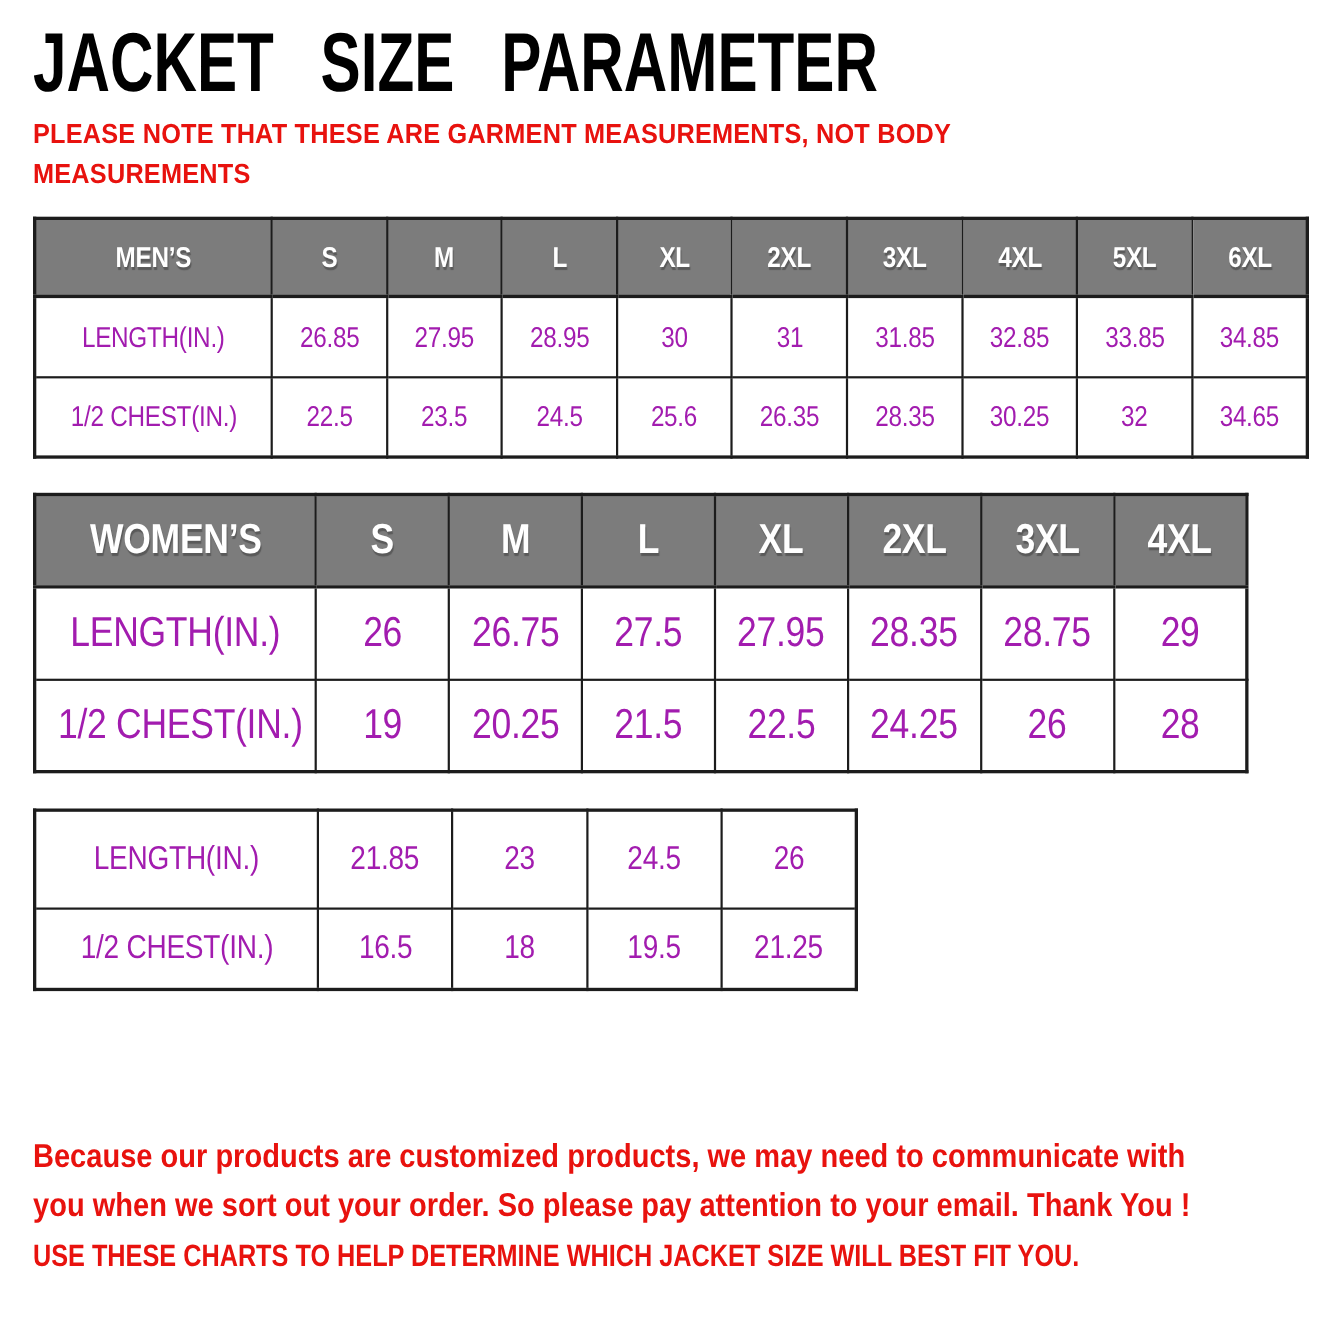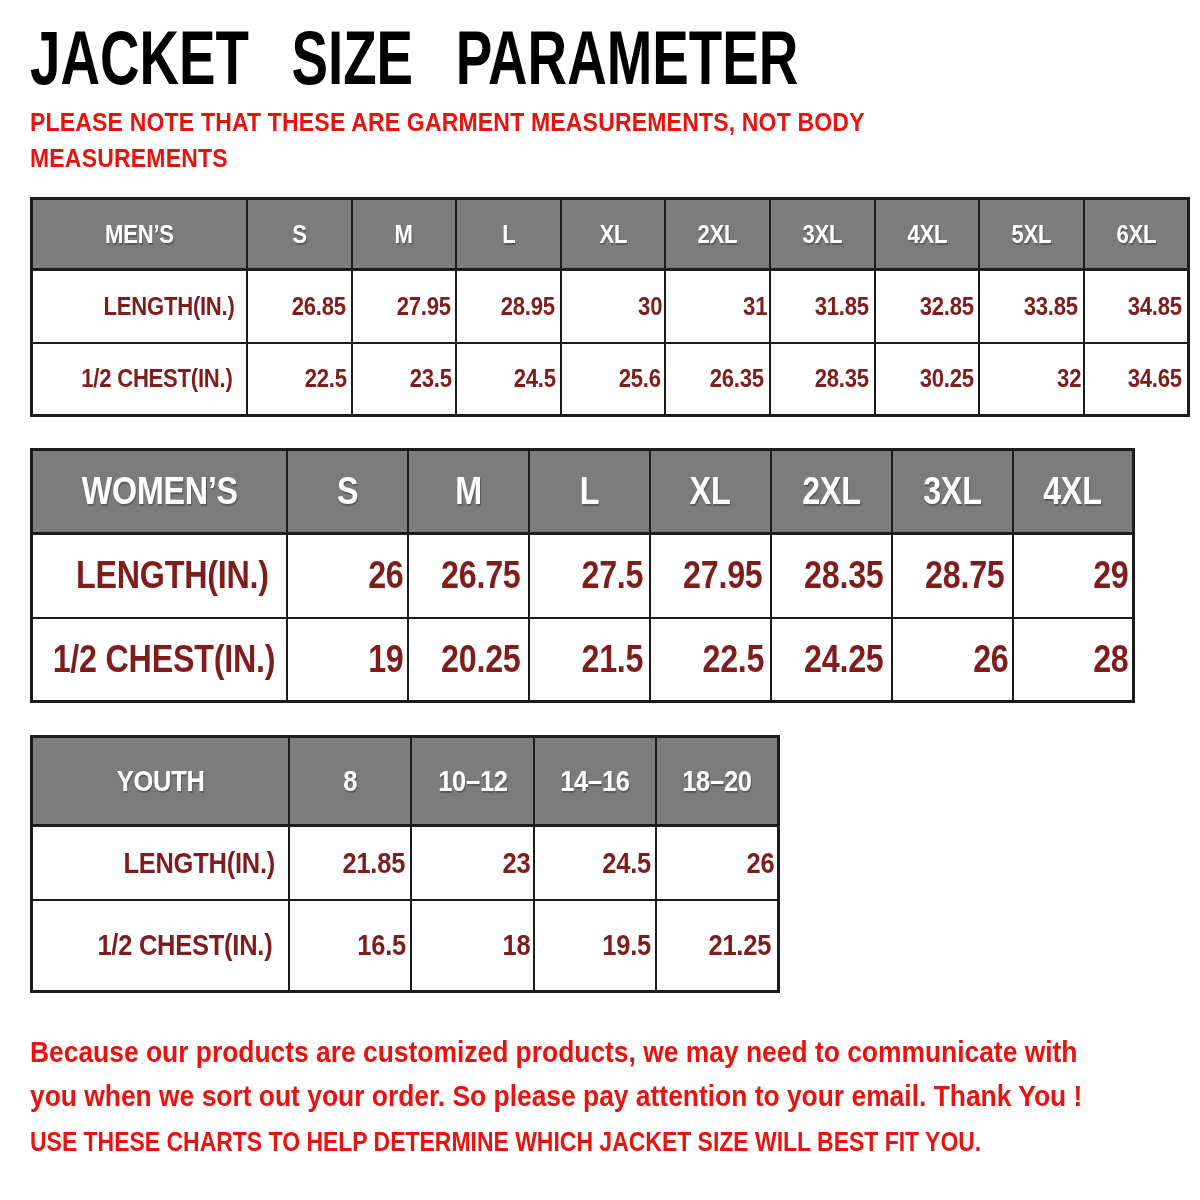--- a/index.html
+++ b/index.html
@@ -25,21 +25,21 @@
   
   table{border-collapse:collapse;table-layout:fixed;background:#ffffff;}
   table,th,td{border:2px solid #1c1c1c;}
   table{border-width:3px;}
   th{border-bottom-width:3px;}
   th,td{text-align:center;vertical-align:middle;padding:0;overflow:hidden;}
   th{
     background:#7c7c7c;color:#ffffff;font-weight:bold;
     text-shadow:1px 2px 1px rgba(0,0,0,0.28);
   }
-  td{color:#7f1d1d;font-weight:bold;text-align:right;}
+  td{color:#a21caf;font-weight:normal;}
   .ci{display:inline-block;transform:scaleX(0.85);transform-origin:center center;white-space:nowrap;letter-spacing:-0.3px;}
 
   .t-mens{left:30px;top:197px;width:1160px;}
   .t-mens th,.t-mens td{font-size:26px;}
   .t-mens th:first-child,.t-mens td:first-child{width:213px;}
   .t-mens tr{height:73px;}
   .t-mens tr:first-child{height:71px;}
 
   .t-womens{left:30px;top:448px;width:1105px;}
   .t-womens th,.t-womens td{font-size:38px;}
@@ -145,27 +145,20 @@
         <td><span class="ci">24.25</span></td>
         <td><span class="ci">26</span></td>
         <td><span class="ci">28</span></td>
       </tr>
     </tbody>
   </table>
 
 <table class="abs t-youth">
     <tbody>
       <tr>
-        <th><span class="ci">YOUTH</span></th>
-        <th><span class="ci">8</span></th>
-        <th><span class="ci">10–12</span></th>
-        <th><span class="ci">14–16</span></th>
-        <th><span class="ci">18–20</span></th>
-      </tr>
-      <tr>
         <td><span class="ci">LENGTH(IN.)</span></td>
         <td><span class="ci">21.85</span></td>
         <td><span class="ci">23</span></td>
         <td><span class="ci">24.5</span></td>
         <td><span class="ci">26</span></td>
       </tr>
       <tr>
         <td><span class="ci">1/2 CHEST(IN.)</span></td>
         <td><span class="ci">16.5</span></td>
         <td><span class="ci">18</span></td>

